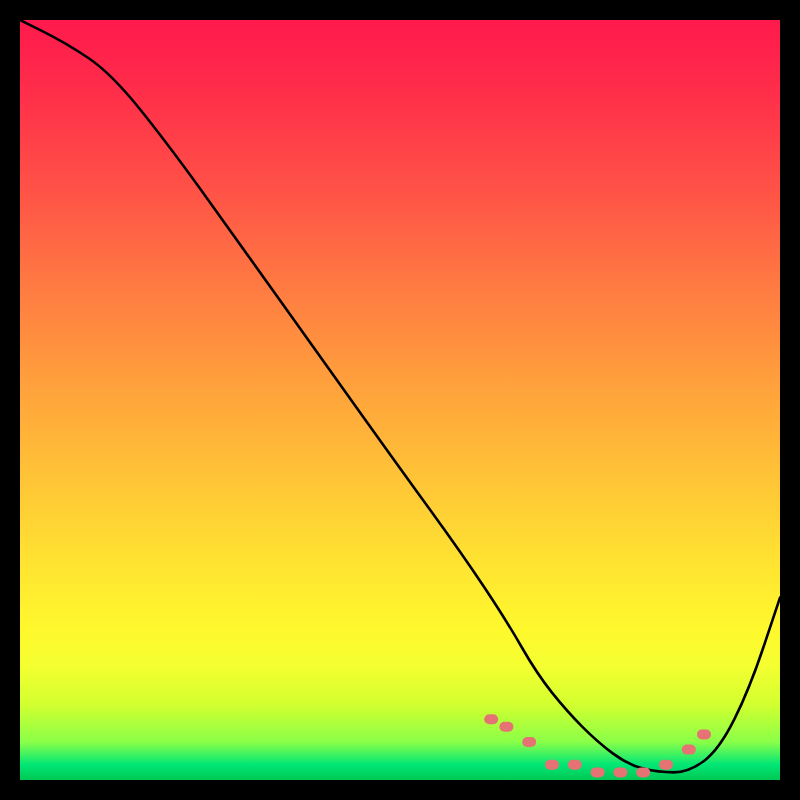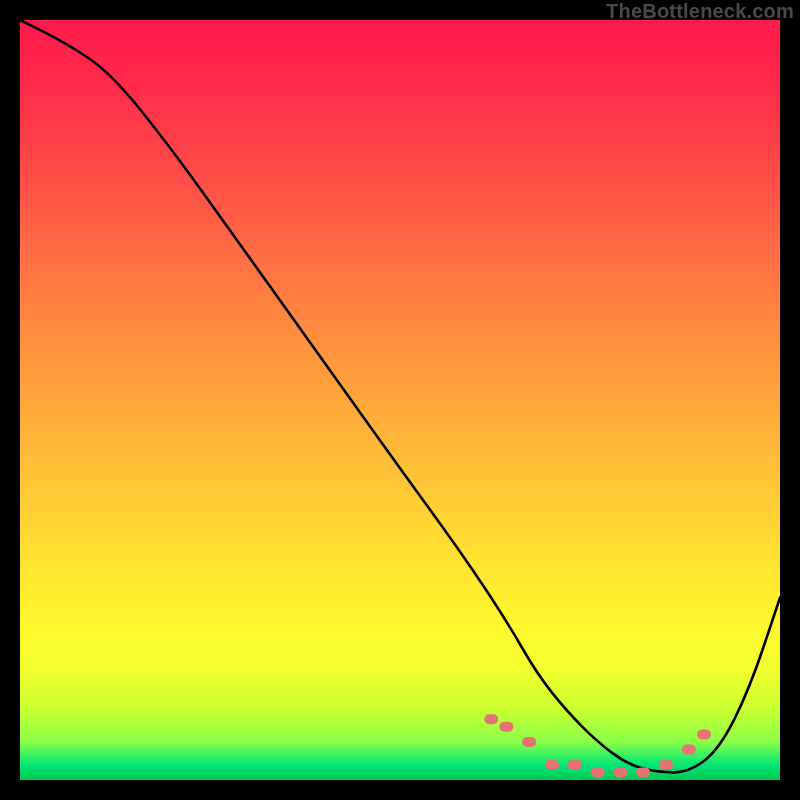--- a/index.html
+++ b/index.html
@@ -65,21 +65,20 @@
     font-weight: 600;
     letter-spacing: 0.2px;
     user-select: none;
   }
 </style>
 </head>
 <body>
 
 <div class="frame">
 
-  <div class="attribution">TheBottleneck.com</div>
 
   <div class="plot-area">
     <div class="gradient"></div>
     <svg class="curve-svg" viewBox="0 0 760 760" preserveAspectRatio="none">
       <path id="curve-path" fill="none" stroke="#000000" stroke-width="2.6" stroke-linecap="round" stroke-linejoin="round" d="M 0 0 Q 0 0 22.8 11.400000000000034 Q 45.6 22.800000000000068 68.4 38 Q 91.2 53.19999999999993 121.6 91.19999999999999 Q 152 129.20000000000005 190 182.40000000000003 Q 228 235.60000000000002 266 288.79999999999995 Q 304 341.99999999999994 342 395.2 Q 380 448.40000000000003 410.4 490.20000000000005 Q 440.79999999999995 532 463.6 566.2 Q 486.40000000000003 600.4 501.6 627 Q 516.8000000000001 653.6 532 672.6 Q 547.1999999999999 691.6 562.4 706.8 Q 577.6 722 592.8 733.4 Q 608 744.8 623.2 748.5999999999999 Q 638.4 752.4 653.5999999999999 752.4 Q 668.8 752.4 684 741 Q 699.2 729.6 714.4000000000001 699.2 Q 729.6 668.8 744.8 623.2 T 760 577.6"></path>
       <g id="markers-group">
           <rect x="464.2" y="694.2" width="14" height="10" rx="5" ry="5" fill="#e57373"></rect>
           <rect x="479.40000000000003" y="701.8" width="14" height="10" rx="5" ry="5" fill="#e57373"></rect>
           <rect x="502.20000000000005" y="717" width="14" height="10" rx="5" ry="5" fill="#e57373"></rect>
           <rect x="525" y="739.8" width="14" height="10" rx="5" ry="5" fill="#e57373"></rect>

